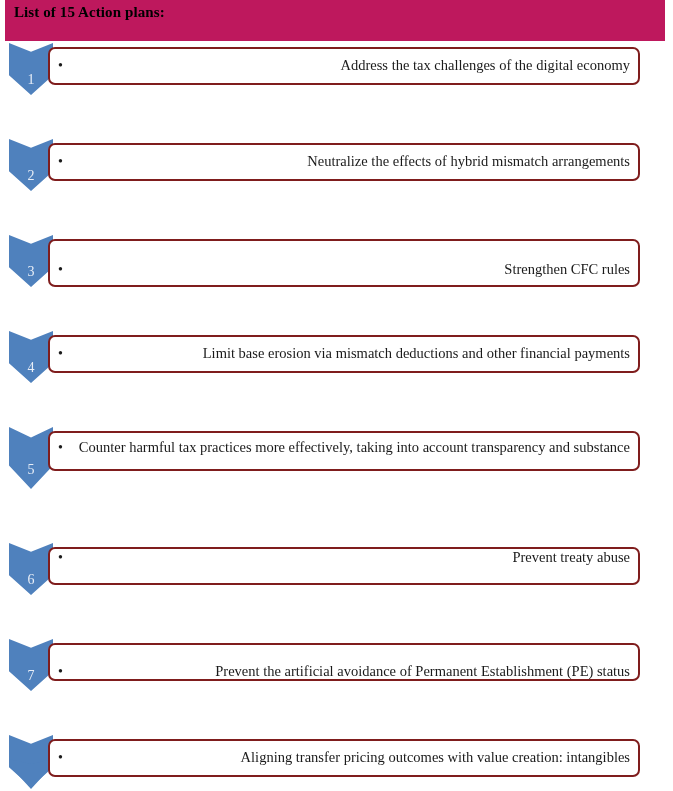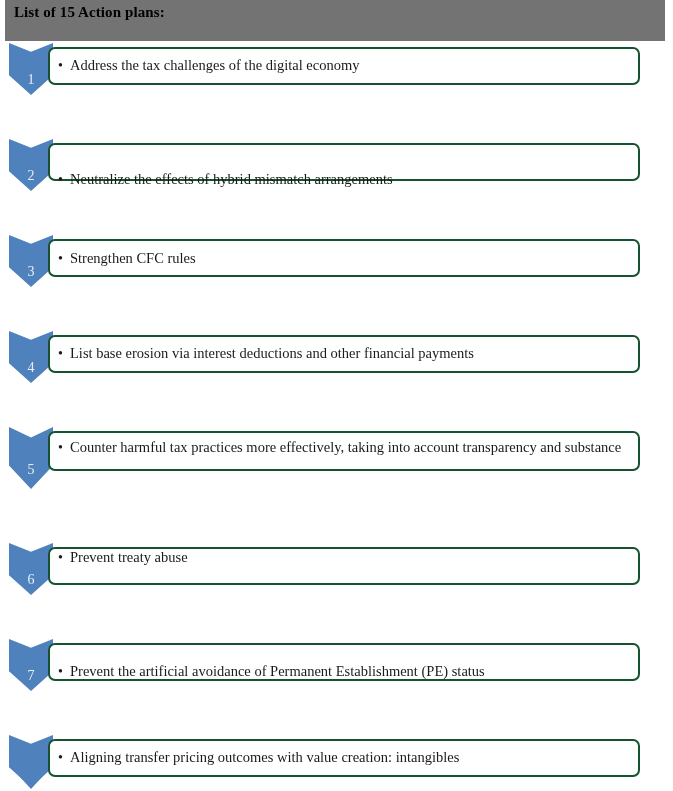--- a/index.html
+++ b/index.html
@@ -15,21 +15,21 @@
     overflow: hidden;
   }
 
   
   #header-band {
     position: absolute;
     left: 5px;
     top: 0px;
     width: 660px;
     height: 41px;
-    background: #737373;
+    background: #be185d;
   }
   #header-title {
     position: absolute;
     left: 9px;
     top: 4px;
     font-size: 15px;
     font-weight: bold;
     color: #000000;
     letter-spacing: 0.1px;
     white-space: nowrap;
@@ -70,23 +70,24 @@
     line-height: 1;
   }
 
   
   .action-box {
     position: absolute;
     left: 48px;
     width: 592px;
     box-sizing: border-box;
     background: #ffffff;
-    border: 2px solid #14532d;
+    border: 2px solid #7f1d1d;
     border-radius: 7px;
     z-index: 2;
+    text-align: right;
   }
   .action-text {
     position: relative;
     padding: 0 8px 0 20px;
     font-size: 14.5px;
     color: #1a1a1a;
     line-height: 17px;
   }
   .action-text::before {
     content: "\2022";
@@ -110,38 +111,38 @@
         <div class="chevron-num" style="top: 30px;">1</div>
       </div>
       <div class="action-box" style="top: 6px; height: 38px; padding-top: 8px;">
         <div class="action-text">Address the tax challenges of the digital economy</div>
       </div>
     </div>
     <div class="action-row" style="height: 48px;">
       <div class="chevron" style="top: 50px; height: 52px;">
         <div class="chevron-num" style="top: 30px;">2</div>
       </div>
-      <div class="action-box" style="top: 54px; height: 38px; padding-top: 26px;">
+      <div class="action-box" style="top: 54px; height: 38px; padding-top: 8px;">
         <div class="action-text">Neutralize the effects of hybrid mismatch arrangements</div>
       </div>
     </div>
     <div class="action-row" style="height: 48px;">
       <div class="chevron" style="top: 98px; height: 52px;">
         <div class="chevron-num" style="top: 30px;">3</div>
       </div>
-      <div class="action-box" style="top: 102px; height: 38px; padding-top: 9px;">
+      <div class="action-box" style="top: 102px; height: 48px; padding-top: 20px;">
         <div class="action-text">Strengthen CFC rules</div>
       </div>
     </div>
     <div class="action-row" style="height: 48px;">
       <div class="chevron" style="top: 146px; height: 52px;">
         <div class="chevron-num" style="top: 30px;">4</div>
       </div>
       <div class="action-box" style="top: 150px; height: 38px; padding-top: 8px;">
-        <div class="action-text">List base erosion via interest deductions and other financial payments</div>
+        <div class="action-text">Limit base erosion via mismatch deductions and other financial payments</div>
       </div>
     </div>
     <div class="action-row" style="height: 58px;">
       <div class="chevron" style="top: 194px; height: 62px;">
         <div class="chevron-num" style="top: 36px;">5</div>
       </div>
       <div class="action-box" style="top: 198px; height: 40px; padding-top: 6px;">
         <div class="action-text">Counter harmful tax practices more effectively, taking into account transparency and substance</div>
       </div>
     </div>

